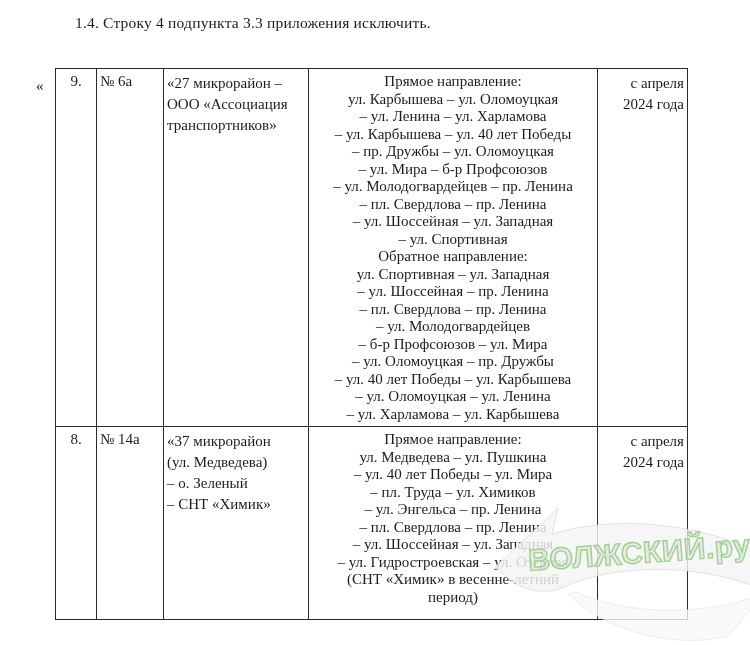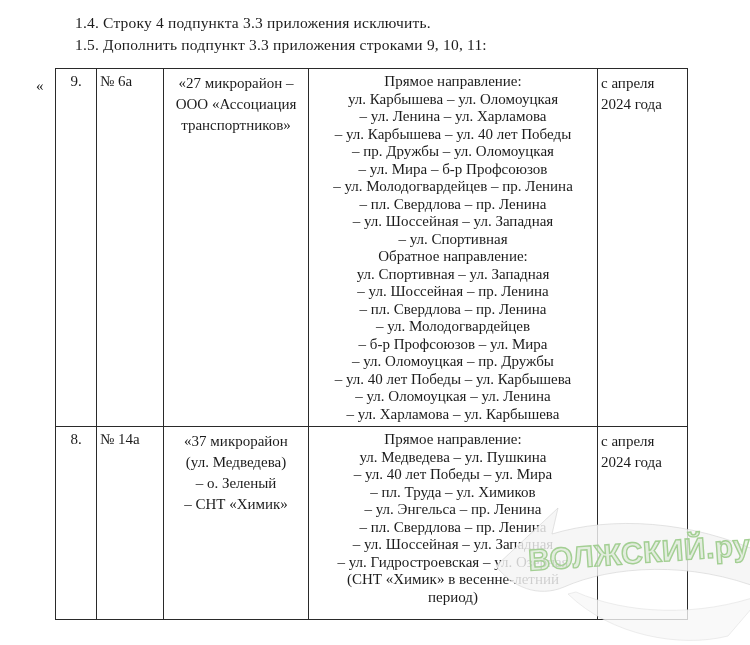--- a/index.html
+++ b/index.html
@@ -38,23 +38,23 @@
   }
   col.c-num{width:41px;}
   col.c-rnum{width:67px;}
   col.c-rname{width:145px;}
   col.c-rpath{width:289px;}
   col.c-rdate{width:90px;}
   tr.row-9 td{height:349px;}
   tr.row-10 td{height:185px;}
   td.num{text-align:center;}
   td.rnum{}
-  td.rname{text-align:center;line-height:21px;}
+  td.rname{line-height:21px;}
   td.rpath{text-align:center;line-height:17.5px;padding-left:6px;padding-right:4px;}
-  td.rdate{text-align:left;line-height:21px;}
+  td.rdate{text-align:right;line-height:21px;}
   .watermark{
     position:absolute;left:476px;top:494px;
     width:290px;height:152px;
     z-index:3;pointer-events:none;
   }
   .watermark svg{position:absolute;left:0;top:0;}
   .watermark-text{
     position:absolute;left:52px;top:42px;
     transform:rotate(-4deg);
     font-family:"Liberation Sans", sans-serif;
@@ -66,21 +66,20 @@
     -webkit-text-stroke:1.4px #a3cf93;
   }
 </style>
 </head>
 <body>
 
 <div class="screen">
 
   <div class="para" id="para-1-4">1.4. Строку 4 подпункта 3.3 приложения исключить.</div>
 
-  <div class="para" id="para-1-5">1.5. Дополнить подпункт 3.3 приложения строками 9, 10, 11:</div>
 
   <span class="open-quote">«</span>
 
   <table class="routes">
     <colgroup>
       <col class="c-num">
         <col class="c-rnum">
         <col class="c-rname">
         <col class="c-rpath">
         <col class="c-rdate">

